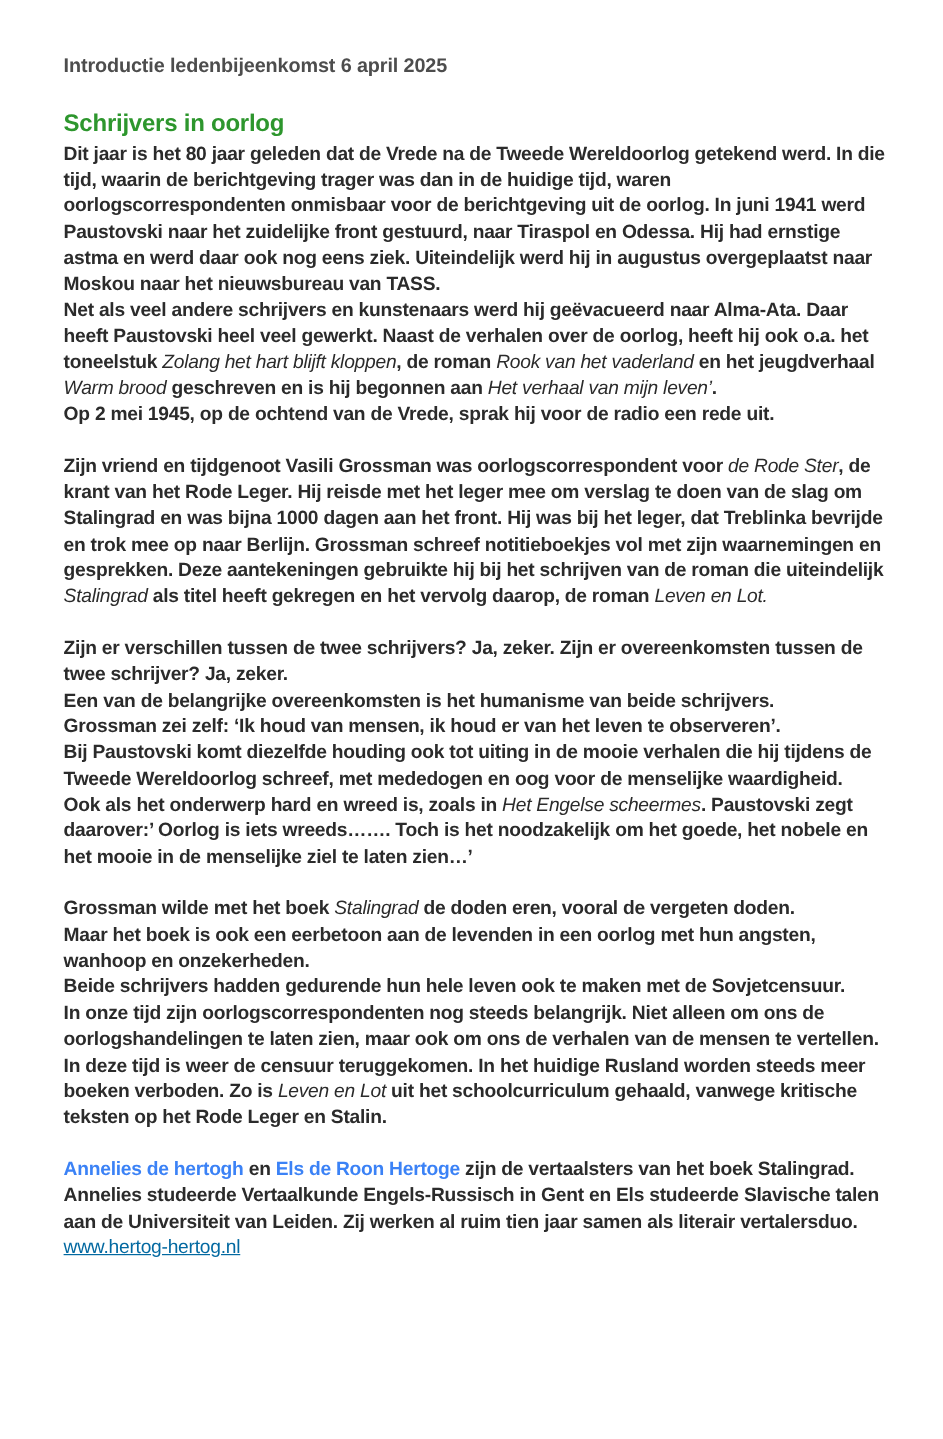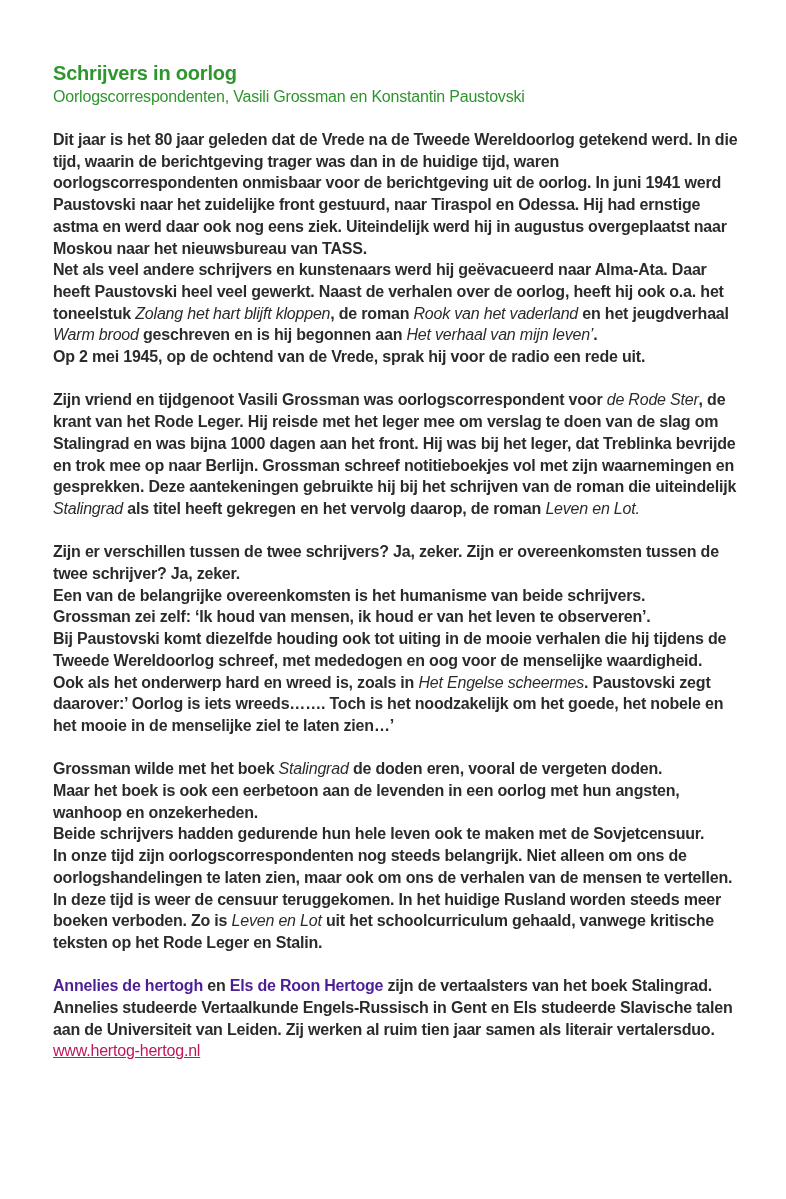--- a/index.html
+++ b/index.html
@@ -37,32 +37,32 @@
   }
   .body-copy p {
     font-size: 16px;
     line-height: 21.7px;
     letter-spacing: -0.2px;
     margin: 0 0 21.7px 0;
     max-width: 700px;
   }
   .run-n { font-style: normal; font-weight: bold; }
   .run-i { font-style: italic; }
-  .run-b { font-weight: bold; color: #4c1d95; }
+  .run-b { font-weight: bold; color: #3b82f6; }
   a.run-link {
-    color: #be185d;
+    color: #0369a1;
     cursor: pointer;
   }
 </style>
 </head>
 <body>
 
 <div class="page">
+  <h2 class="intro-title">Introductie ledenbijeenkomst 6 april 2025</h2>
   <h1 class="article-heading">Schrijvers in oorlog</h1>
-  <div class="article-subheading">Oorlogscorrespondenten, Vasili Grossman en Konstantin Paustovski</div>
 
   <div class="body-copy">
     <p><span class="run-n">Dit jaar is het 80 jaar geleden dat de Vrede na de Tweede Wereldoorlog getekend werd. In die tijd, waarin de berichtgeving trager was dan in de huidige tijd, waren oorlogscorrespondenten onmisbaar voor de berichtgeving uit de oorlog. In juni 1941 werd Paustovski naar het zuidelijke front gestuurd, naar Tiraspol en Odessa. Hij had ernstige astma en werd daar ook nog eens ziek. Uiteindelijk werd hij in augustus overgeplaatst naar Moskou naar het nieuwsbureau van TASS.</span><br><span class="run-n">Net als veel andere schrijvers en kunstenaars werd hij geëvacueerd naar Alma-Ata. Daar heeft Paustovski heel veel gewerkt. Naast de verhalen over de oorlog, heeft hij ook o.a. het toneelstuk </span><span class="run-i">Zolang het hart blijft kloppen</span><span class="run-n">, de roman </span><span class="run-i">Rook van het vaderland</span><span class="run-n"> en het jeugdverhaal </span><span class="run-i">Warm brood</span><span class="run-n"> geschreven en is hij begonnen aan </span><span class="run-i">Het verhaal van mijn leven’</span><span class="run-n">.</span><br><span class="run-n">Op 2 mei 1945, op de ochtend van de Vrede, sprak hij voor de radio een rede uit.</span></p>
     <p><span class="run-n">Zijn vriend en tijdgenoot Vasili Grossman was oorlogscorrespondent voor </span><span class="run-i">de Rode Ster</span><span class="run-n">, de krant van het Rode Leger. Hij reisde met het leger mee om verslag te doen van de slag om Stalingrad en was bijna 1000 dagen aan het front. Hij was bij het leger, dat Treblinka bevrijde en trok mee op naar Berlijn. Grossman schreef notitieboekjes vol met zijn waarnemingen en gesprekken. Deze aantekeningen gebruikte hij bij het schrijven van de roman die uiteindelijk </span><span class="run-i">Stalingrad</span><span class="run-n"> als titel heeft gekregen en het vervolg daarop, de roman </span><span class="run-i">Leven en Lot.</span></p>
     <p><span class="run-n">Zijn er verschillen tussen de twee schrijvers? Ja, zeker. Zijn er overeenkomsten tussen de twee schrijver? Ja, zeker.</span><br><span class="run-n">Een van de belangrijke overeenkomsten is het humanisme van beide schrijvers.</span><br><span class="run-n">Grossman zei zelf: ‘Ik houd van mensen, ik houd er van het leven te observeren’.</span><br><span class="run-n">Bij Paustovski komt diezelfde houding ook tot uiting in de mooie verhalen die hij tijdens de Tweede Wereldoorlog schreef, met mededogen en oog voor de menselijke waardigheid.</span><br><span class="run-n">Ook als het onderwerp hard en wreed is, zoals in </span><span class="run-i">Het Engelse scheermes</span><span class="run-n">. Paustovski zegt daarover:’ Oorlog is iets wreeds……. Toch is het noodzakelijk om het goede, het nobele en het mooie in de menselijke ziel te laten zien…’</span></p>
     <p><span class="run-n">Grossman wilde met het boek </span><span class="run-i">Stalingrad</span><span class="run-n"> de doden eren, vooral de vergeten doden.</span><br><span class="run-n">Maar het boek is ook een eerbetoon aan de levenden in een oorlog met hun angsten, wanhoop en onzekerheden.</span><br><span class="run-n">Beide schrijvers hadden gedurende hun hele leven ook te maken met de Sovjetcensuur.</span><br><span class="run-n">In onze tijd zijn oorlogscorrespondenten nog steeds belangrijk. Niet alleen om ons de oorlogshandelingen te laten zien, maar ook om ons de verhalen van de mensen te vertellen.</span><br><span class="run-n">In deze tijd is weer de censuur teruggekomen. In het huidige Rusland worden steeds meer boeken verboden. Zo is </span><span class="run-i">Leven en Lot</span><span class="run-n"> uit het schoolcurriculum gehaald, vanwege kritische teksten op het Rode Leger en Stalin.</span></p>
     <p><span class="run-b">Annelies de hertogh</span><span class="run-n"> en </span><span class="run-b">Els de Roon Hertoge</span><span class="run-n"> zijn de vertaalsters van het boek Stalingrad.</span><br><span class="run-n">Annelies studeerde Vertaalkunde Engels-Russisch in Gent en Els studeerde Slavische talen aan de Universiteit van Leiden. Zij werken al ruim tien jaar samen als literair vertalersduo.</span><br><a class="run-link" href="#">www.hertog-hertog.nl</a></p>
   </div>
 </div>
 

